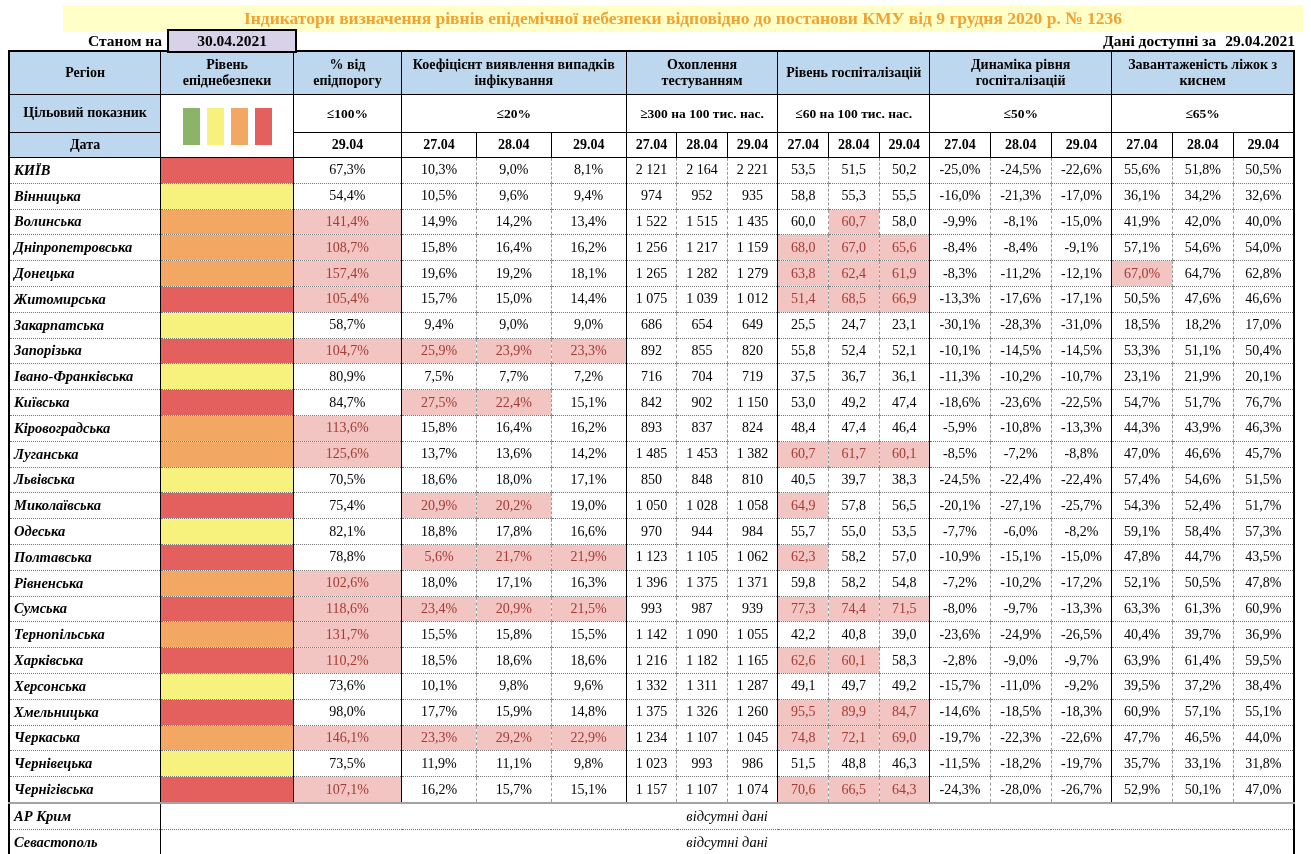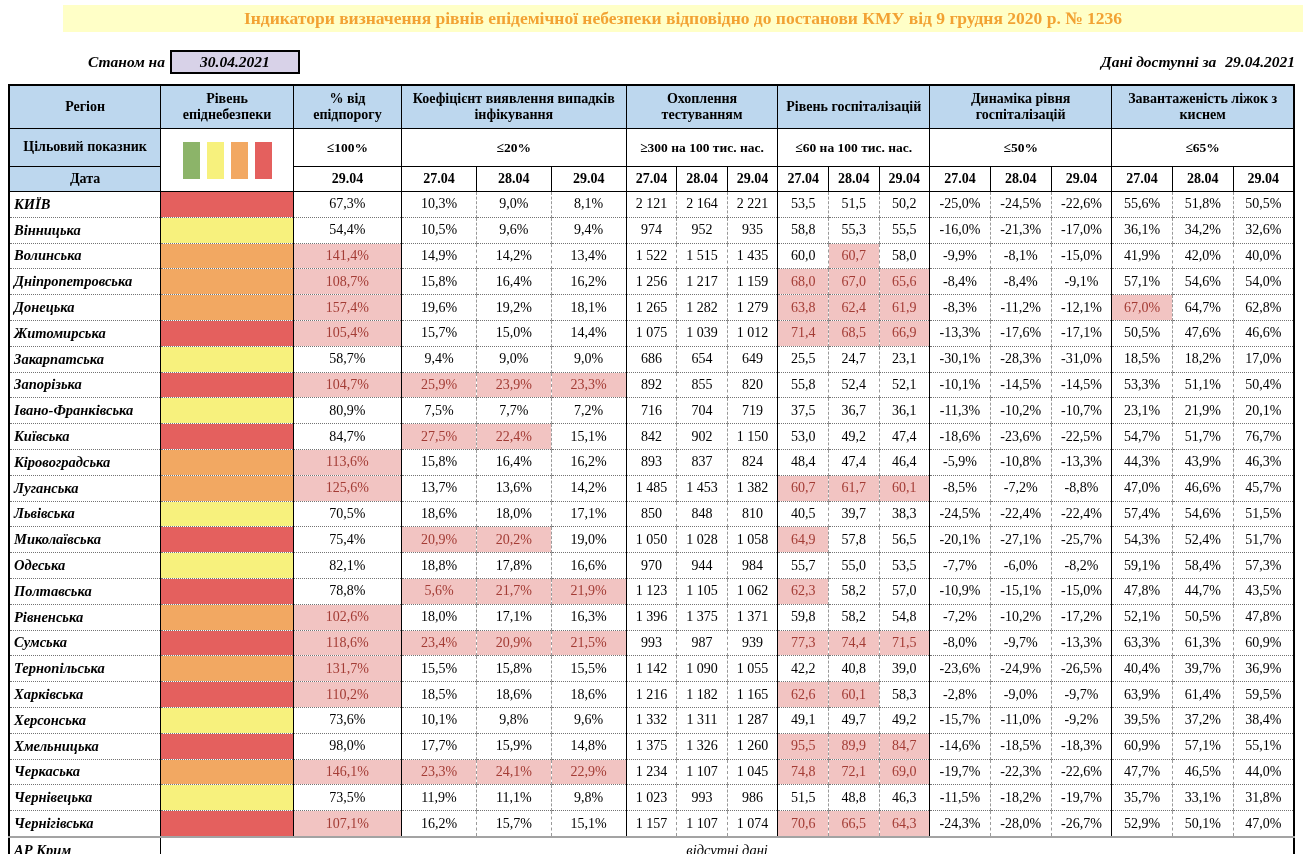--- a/index.html
+++ b/index.html
@@ -11,21 +11,21 @@
   body{
     width:1311px;height:854px;background:#fff;color:#000;
     font-family:"Liberation Serif", "DejaVu Serif", serif;
     box-sizing:border-box;padding:5px 8px 0 8px;overflow:hidden;
   }
   .title-bar{
     margin-left:55px;height:27px;background:var(--title-bg);
     color:var(--title-text);font-weight:bold;font-size:17.5px;
     text-align:center;line-height:27px;white-space:nowrap;
   }
-  .subheader{display:flex;justify-content:space-between;align-items:center;height:42px;margin-top:9px;font-style:italic;}
+  .subheader{display:flex;justify-content:space-between;align-items:center;height:16px;margin-top:1px;}
   .asof{display:flex;align-items:center;margin-left:80px;gap:5px;font-weight:bold;font-size:15.5px;}
   .datebox{
     display:inline-block;width:126px;border:2px solid #000;background:var(--date-box);
     text-align:center;font-weight:bold;font-size:15.5px;padding:1px 0;
   }
   .avail{margin-right:8px;font-weight:bold;font-size:15.5px;display:flex;gap:9px;text-align:center;}
   table{border-collapse:collapse;table-layout:fixed;width:1287px;border:2.5px solid #000;margin-top:1px;}
   th,td{padding:0 2px;text-align:center;vertical-align:middle;overflow:hidden;white-space:nowrap;}
   thead th, thead td{border:1.3px solid #000;}
   .hb{background:var(--header-bg);font-weight:bold;font-size:14px;}
@@ -229,21 +229,21 @@
       <tr>
         <td class="region">Житомирська</td>
         <td class="level" style="background: rgb(228, 96, 94);"></td>
         <td class="gl ex">105,4%</td>
         <td class="gl">15,7%</td>
         <td class="sub">15,0%</td>
         <td class="sub">14,4%</td>
         <td class="gl">1 075</td>
         <td class="sub">1 039</td>
         <td class="sub">1 012</td>
-        <td class="gl ex">71,4</td>
+        <td class="gl ex">51,4</td>
         <td class="sub ex">68,5</td>
         <td class="sub ex">66,9</td>
         <td class="gl">-13,3%</td>
         <td class="sub">-17,6%</td>
         <td class="sub">-17,1%</td>
         <td class="gl">50,5%</td>
         <td class="sub">47,6%</td>
         <td class="sub">46,6%</td>
       </tr>
       <tr>
@@ -564,21 +564,21 @@
         <td class="sub">-18,3%</td>
         <td class="gl">60,9%</td>
         <td class="sub">57,1%</td>
         <td class="sub">55,1%</td>
       </tr>
       <tr>
         <td class="region">Черкаська</td>
         <td class="level" style="background: rgb(242, 168, 98);"></td>
         <td class="gl ex">146,1%</td>
         <td class="gl ex">23,3%</td>
-        <td class="sub ex">24,1%</td>
+        <td class="sub ex">29,2%</td>
         <td class="sub ex">22,9%</td>
         <td class="gl">1 234</td>
         <td class="sub">1 107</td>
         <td class="sub">1 045</td>
         <td class="gl ex">74,8</td>
         <td class="sub ex">72,1</td>
         <td class="sub ex">69,0</td>
         <td class="gl">-19,7%</td>
         <td class="sub">-22,3%</td>
         <td class="sub">-22,6%</td>

